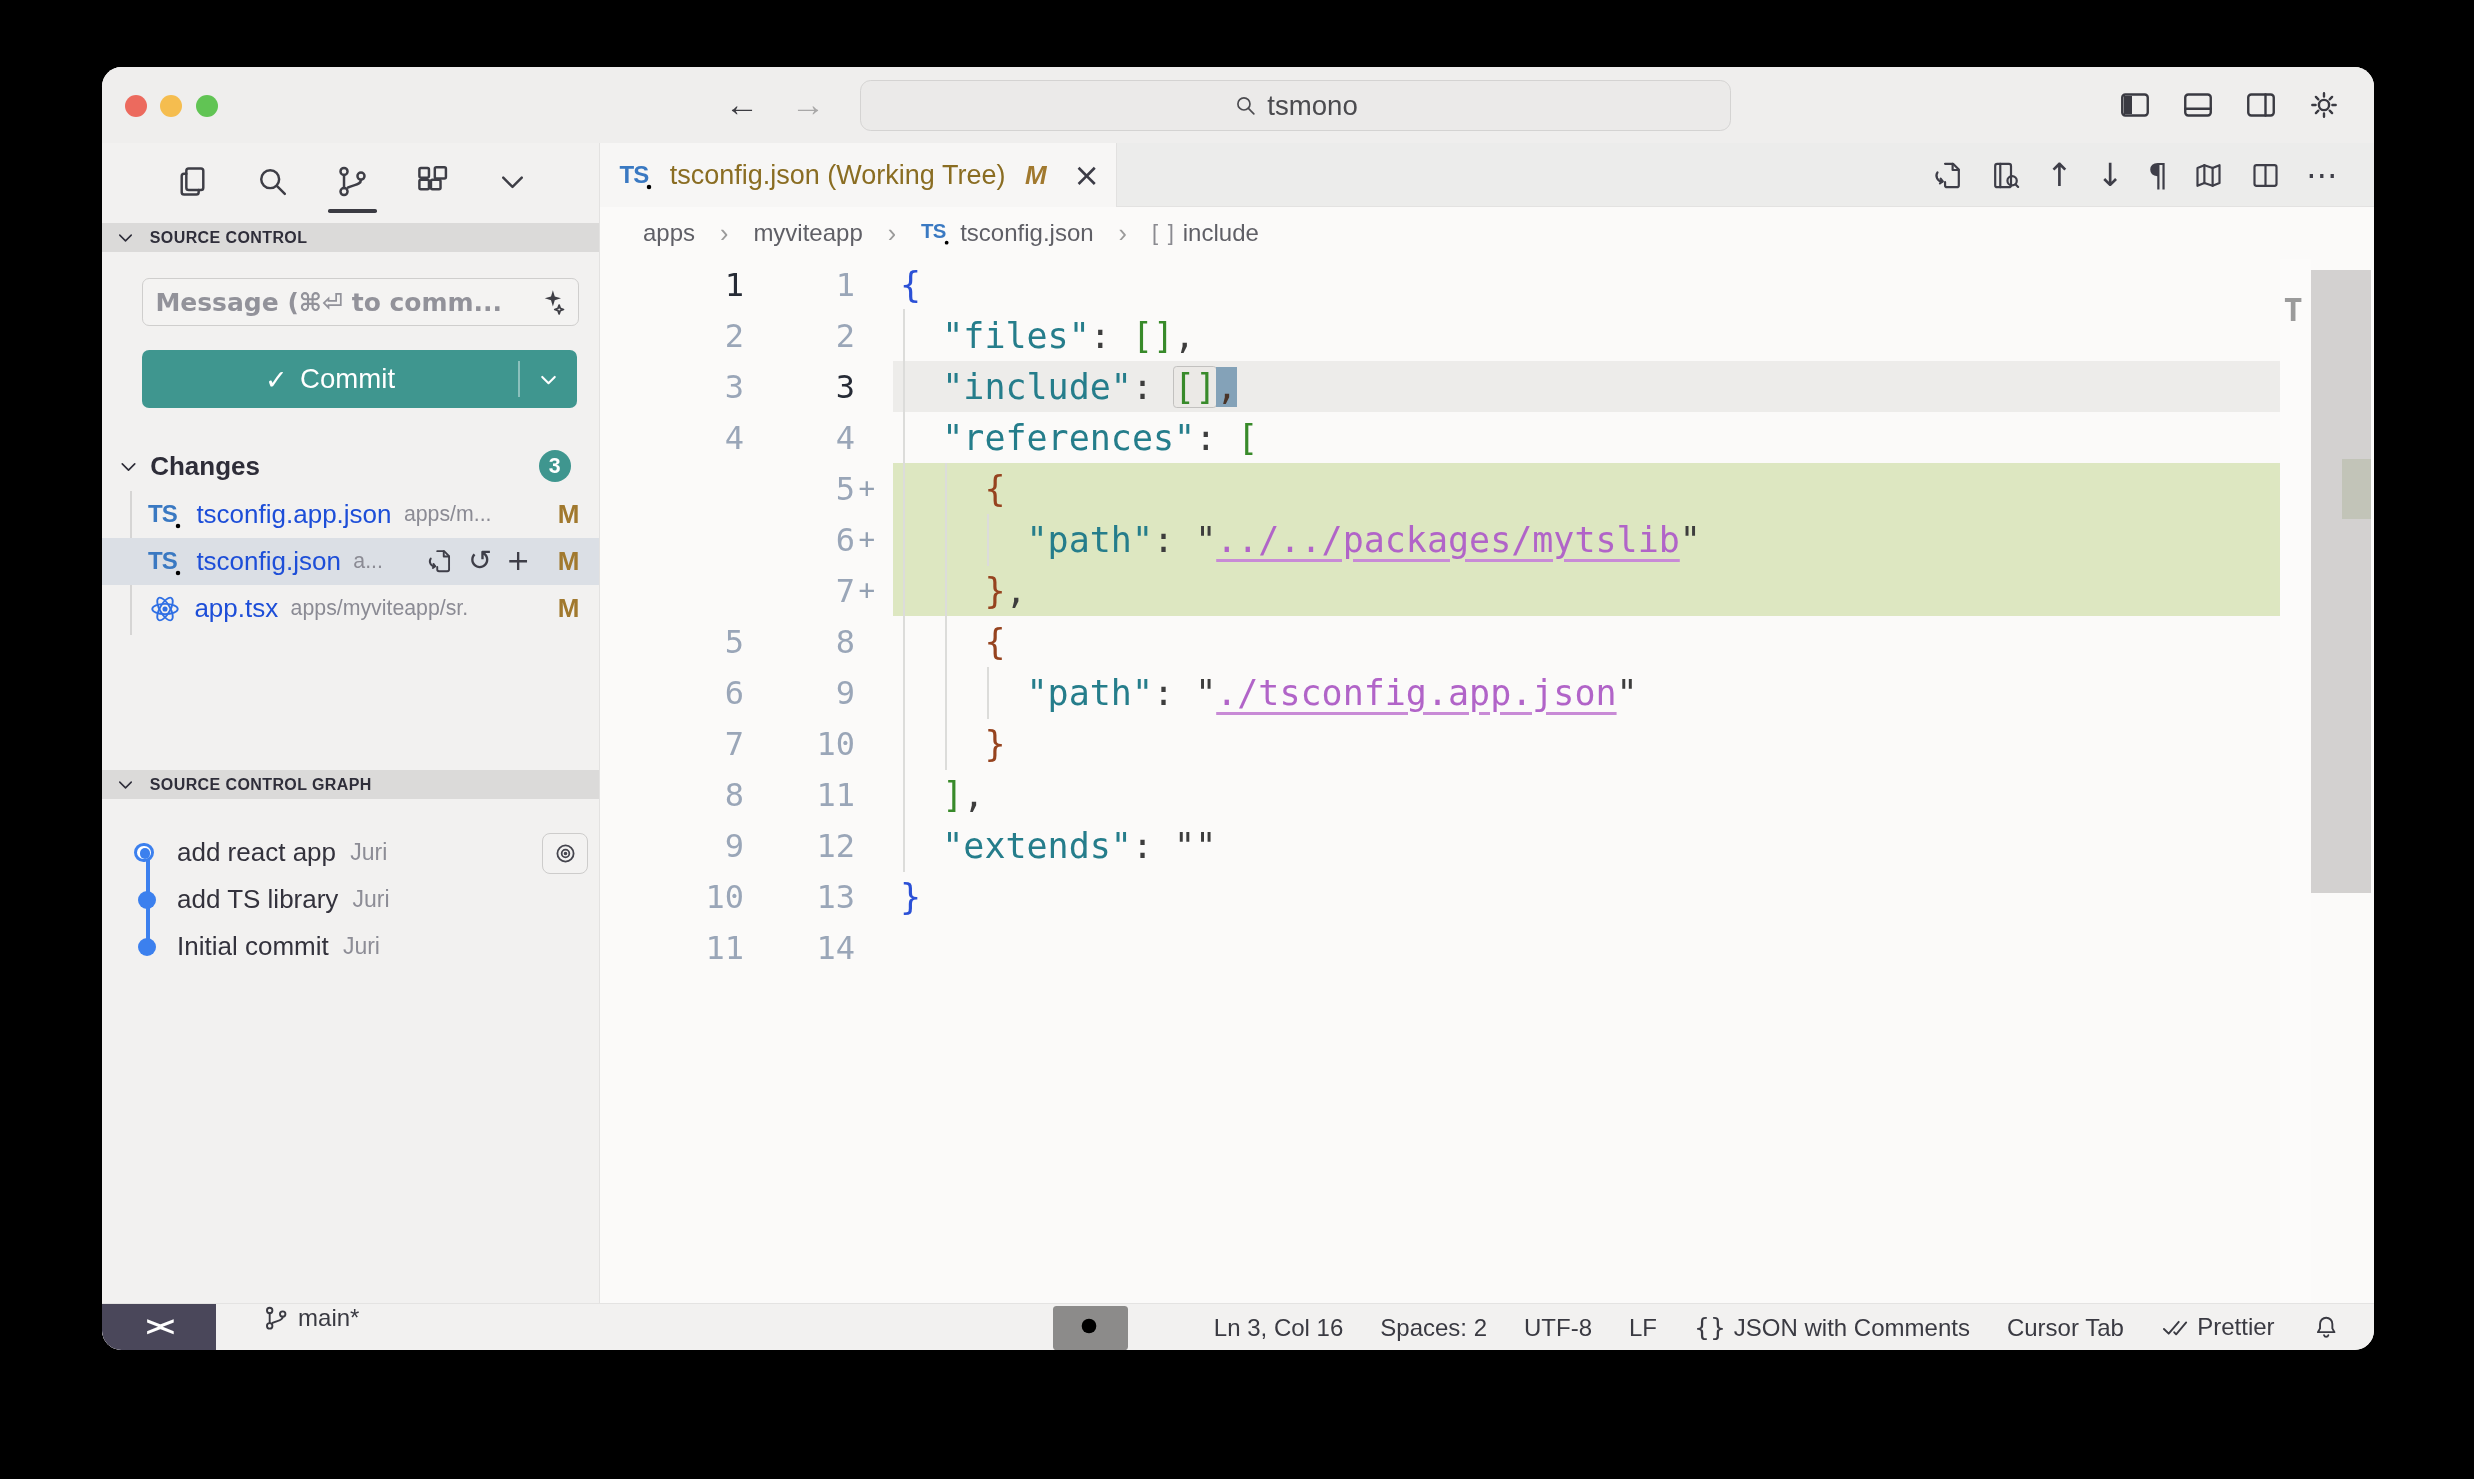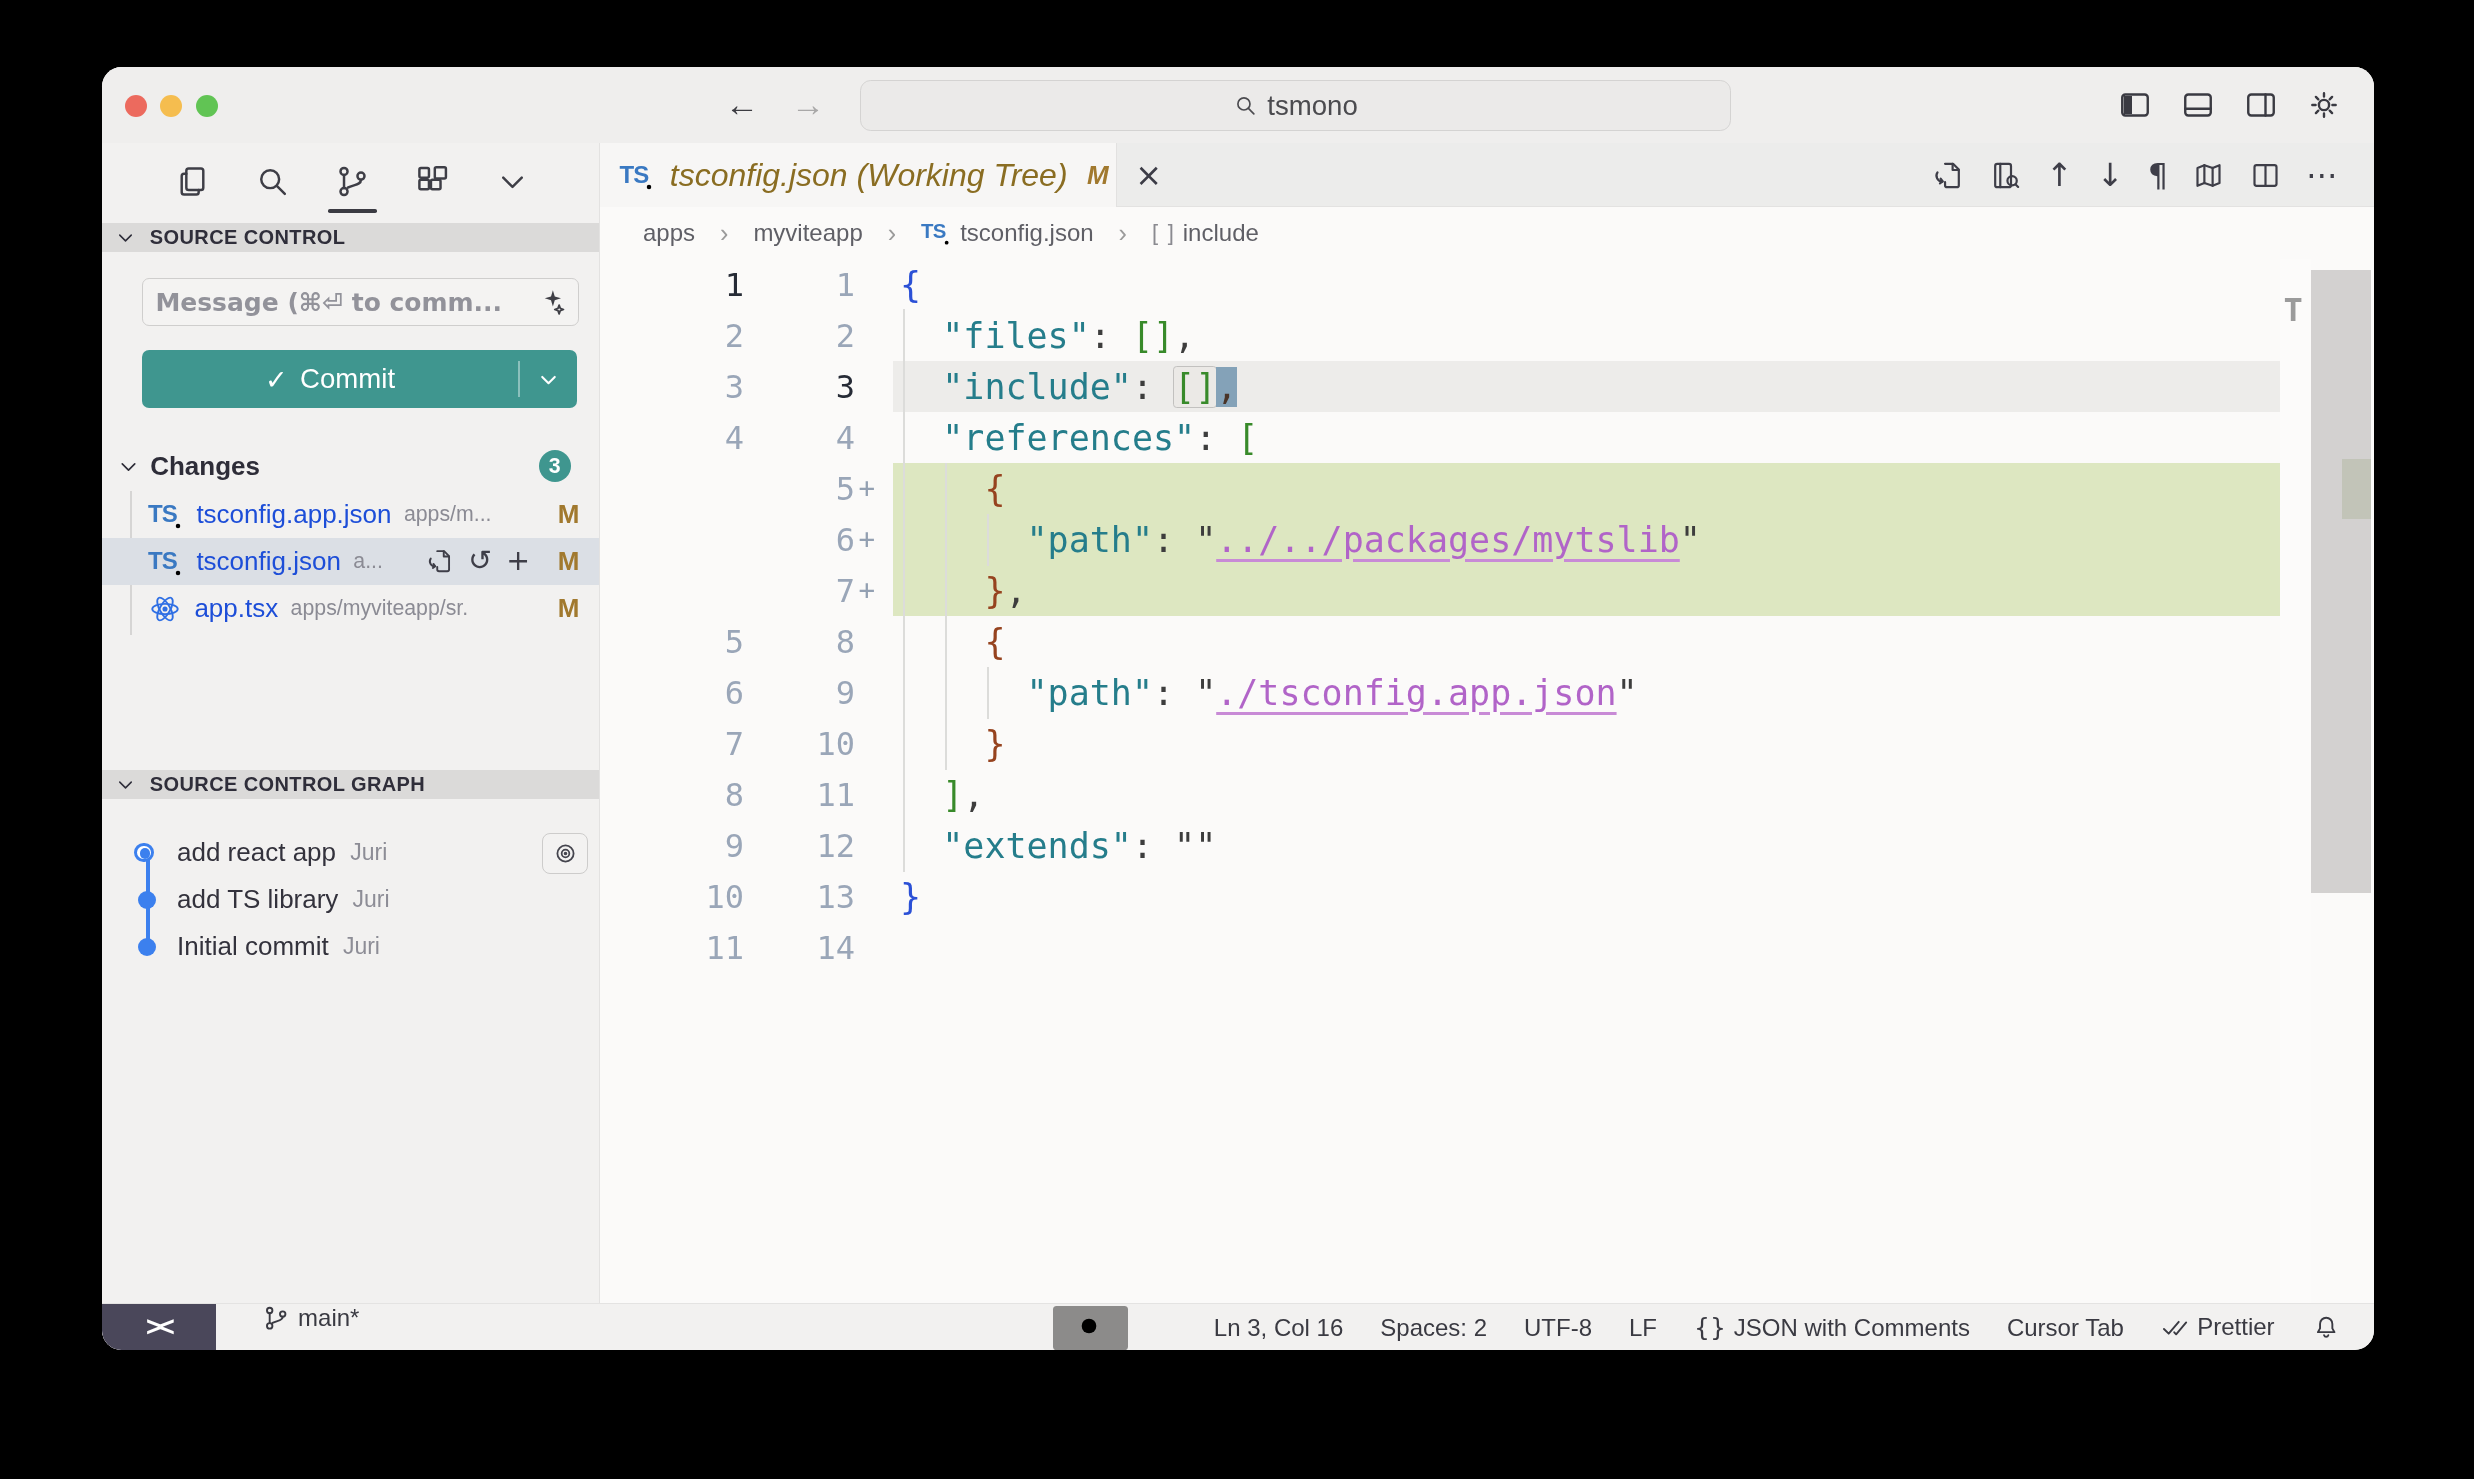--- a/index.html
+++ b/index.html
@@ -25,21 +25,21 @@
   .icon.textglyph{font-family:"DejaVu Sans",sans-serif;}
 
   
   .sidebar{position:absolute;left:0;top:76px;width:498px;height:1160px;background:#f2f1f0;border-right:1.8px solid #e3e2e1;}
   .activity{position:absolute;left:0;top:0;width:100%;height:76px;display:flex;align-items:center;gap:41px;padding-left:71px;color:#3e3e46;}
   .act{position:relative;width:39px;height:53px;display:flex;align-items:center;justify-content:center;}
   .act svg{width:37px;height:37px;}
   .act.active::after{content:"";position:absolute;left:-5.3px;right:-5.3px;bottom:-5.3px;height:3.6px;background:#3b3b42;border-radius:1.8px;}
   .sec-band{position:absolute;left:0;width:100%;height:29px;background:#dbdad9;display:flex;align-items:center;gap:12.4px;padding-left:12.4px;color:#2f2e3a;}
   .sec-band .chev svg{width:23px;height:23px;}
-  .sec-title{font-size:20px;font-weight:bold;letter-spacing:0.4px;}
+  .sec-title{font-size:16px;font-weight:bold;letter-spacing:0.4px;}
   .band1{top:80px;}
   .band2{top:627px;}
   .msgbox{position:absolute;left:40px;top:135px;width:437px;height:48px;border:1.8px solid #cfcecd;border-radius:7.1px;background:#f4f3f2;display:flex;align-items:center;padding:0 12.4px;font-weight:bold;}
   .msg-ph{flex:1;color:#92929a;font-size:25px;white-space:nowrap;overflow:hidden;font-family:"DejaVu Sans","Liberation Sans",sans-serif;}
   .sparkle svg{width:30px;height:30px;}
   .commit-btn{position:absolute;left:40px;top:207px;width:435px;height:58px;background:#3f968f;border-radius:7.1px;display:flex;align-items:center;color:#fff;}
   .commit-main{flex:1;display:flex;align-items:center;justify-content:center;gap:12.4px;font-size:27.6px;}
   .commit-check{font-family:"DejaVu Sans",sans-serif;font-size:27px;}
   .commit-sep{width:1.8px;height:36px;background:rgba(255,255,255,.4);}
   .commit-drop{width:57px;display:flex;align-items:center;justify-content:center;}
@@ -70,21 +70,21 @@
   .gdot.head::after{content:"";position:absolute;left:2.7px;top:2.7px;width:10.7px;height:10.7px;border-radius:50%;background:#3c80ee;}
   .commit-msg{font-size:26px;color:#33323c;white-space:nowrap;}
   .commit-author{font-size:23px;color:#8d8d96;}
   .target-btn{position:absolute;right:10.7px;top:4.4px;width:46px;height:41px;border:1.8px solid #cdcccb;background:#f3f2f1;border-radius:8px;display:flex;align-items:center;justify-content:center;color:#45454e;}
   .target-btn svg{width:27px;height:27px;}
 
   
   .editor{position:absolute;left:498px;top:76px;width:1774px;height:1160px;background:#fbfaf9;}
   .tabbar{position:absolute;left:0;top:0;width:100%;height:64px;background:#ececeb;border-bottom:1.8px solid #e3e2e1;}
   .tab{position:absolute;left:0;top:0;width:517px;height:64px;background:#f7f6f5;border-right:1.8px solid #e2e1e0;display:flex;align-items:center;padding-left:19.6px;gap:14.2px;}
-  .tab-label{font-size:32px;font-style:italic;color:#8a6d22;white-space:nowrap;}
+  .tab-label{font-size:27px;color:#8a6d22;white-space:nowrap;}
   .tab-badge{font-size:26px;font-style:italic;font-weight:bold;color:#a1792e;margin-left:5.3px;}
   .tab-close{font-size:32px;color:#3c3c46;margin-left:12.4px;font-family:"DejaVu Sans",sans-serif;}
   .editor-actions{position:absolute;right:36px;top:0;height:64px;display:flex;align-items:center;gap:24px;color:#3e3e48;}
   .editor-actions .icon svg{width:33px;height:33px;}
   .editor-actions .tglyph{font-size:32px;color:#3e3e48;font-family:"DejaVu Sans",sans-serif;}
   .breadcrumb{position:absolute;left:43px;top:64px;height:52px;display:flex;align-items:center;gap:25px;font-size:24px;color:#5f5f66;}
   .bc-sep{color:#9b9b9b;font-size:25px;}
   .bc-item{display:flex;align-items:center;gap:7.1px;}
   .bc-sym{color:#8a8a90;font-size:22px;letter-spacing:1.8px;}
   .bc-ts{position:relative;width:32px;height:27px;}

